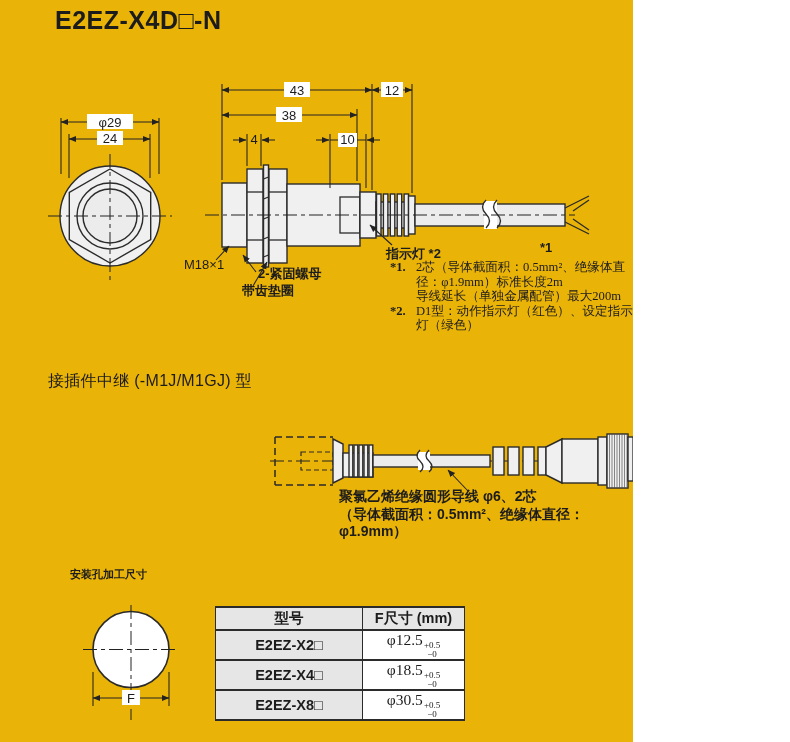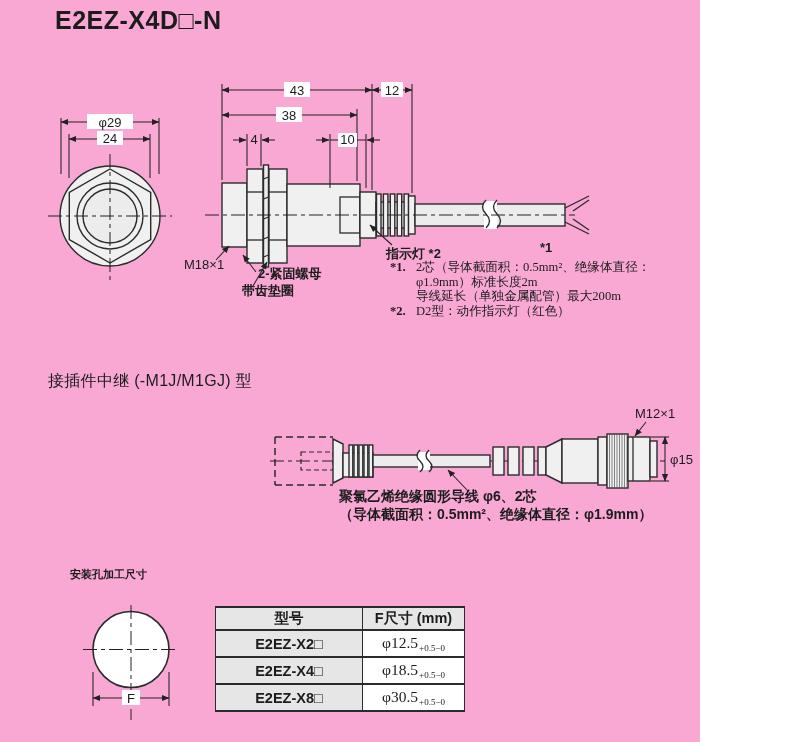--- a/index.html
+++ b/index.html
@@ -1,16 +1,16 @@
 <!DOCTYPE html>
 <html><head>
 <meta charset="utf-8">
 <style>
   html,body{margin:0;padding:0;background:#fff;}
-  #page{position:relative;width:700px;height:742px;background:#f9a8d4;overflow:hidden;
+  #page{position:relative;width:633px;height:742px;background:#eab308;overflow:hidden;
         font-family:"Liberation Sans",sans-serif;color:#1c1c1c;}
   .abs{position:absolute;}
   #title{left:55px;top:6px;font-size:25px;font-weight:bold;letter-spacing:.5px;}
   svg{display:block;}
   svg text{font-family:"Liberation Sans",sans-serif;fill:#1c1c1c;}
   .dim{font-size:13px;}
   .callout{font-size:13px;font-weight:bold;}
   .callout-reg{font-size:13px;}
   .ref{font-size:13px;font-weight:bold;}
   .outline{fill:#f0f0f0;stroke:#2b2b2b;stroke-width:1.4;}
@@ -28,21 +28,21 @@
   #sec2-heading{left:48px;top:371px;font-size:16px;letter-spacing:.3px;}
   #cable-note{left:339px;top:488px;font-size:14px;font-weight:bold;line-height:17.5px;}
   
   #sec3-heading{left:70px;top:567px;font-size:11px;font-weight:bold;}
   #fit-table{left:215px;top:606px;border-collapse:collapse;font-size:14.5px;}
   #fit-table td,#fit-table th{border:1.5px solid #2b2b2b;border-top-width:2px;border-bottom-width:2px;
       text-align:center;vertical-align:middle;padding:0;}
   #fit-table th{background:#e6e6e6;height:21px;font-weight:bold;}
   #fit-table td.model{background:#e6e6e6;font-weight:bold;width:146px;height:25px;}
   #fit-table td.fval{width:101px;font-family:"Liberation Serif",serif;font-size:15.5px;background:#fff;}
-  .tol{display:inline-flex;flex-direction:row;font-size:9px;line-height:9px;vertical-align:-3px;
+  .tol{display:inline-flex;flex-direction:column;font-size:9px;line-height:9px;vertical-align:-3px;
        margin-left:1px;font-family:"Liberation Serif",serif;}
 </style>
 </head>
 <body>
 
 <div id="page">
 
   <div id="title" class="abs">E2EZ-X4D□-N</div>
 
   <svg class="abs" style="left:40px;top:78px" width="560" height="262" viewBox="0 0 560 262">
@@ -154,21 +154,21 @@
     <div class="note">
       <div class="marker">*1.</div>
       <div>
         <div>2芯（导体截面积：0.5mm²、绝缘体直径：φ1.9mm）标准长度2m</div>
         <div>导线延长（单独金属配管）最大200m</div>
       </div>
     </div>
     <div class="note">
       <div class="marker">*2.</div>
       <div>
-        <div>D2型：动作指示灯（红色）</div>
+        <div>D1型：动作指示灯（红色）、设定指示灯（绿色）</div>
       </div>
     </div>
   </div>
 
   <div id="sec2-heading" class="abs">接插件中继 (-M1J/M1GJ) 型</div>
 
   <svg class="abs" style="left:265px;top:398px" width="440" height="102" viewBox="0 0 440 102">
     <defs>
       <marker id="ah2" viewBox="0 0 10 10" refX="9" refY="5" markerWidth="7.5" markerHeight="7.5" orient="auto-start-reverse">
           <path d="M0,1 L9.5,5 L0,9 z" fill="#222"></path>

